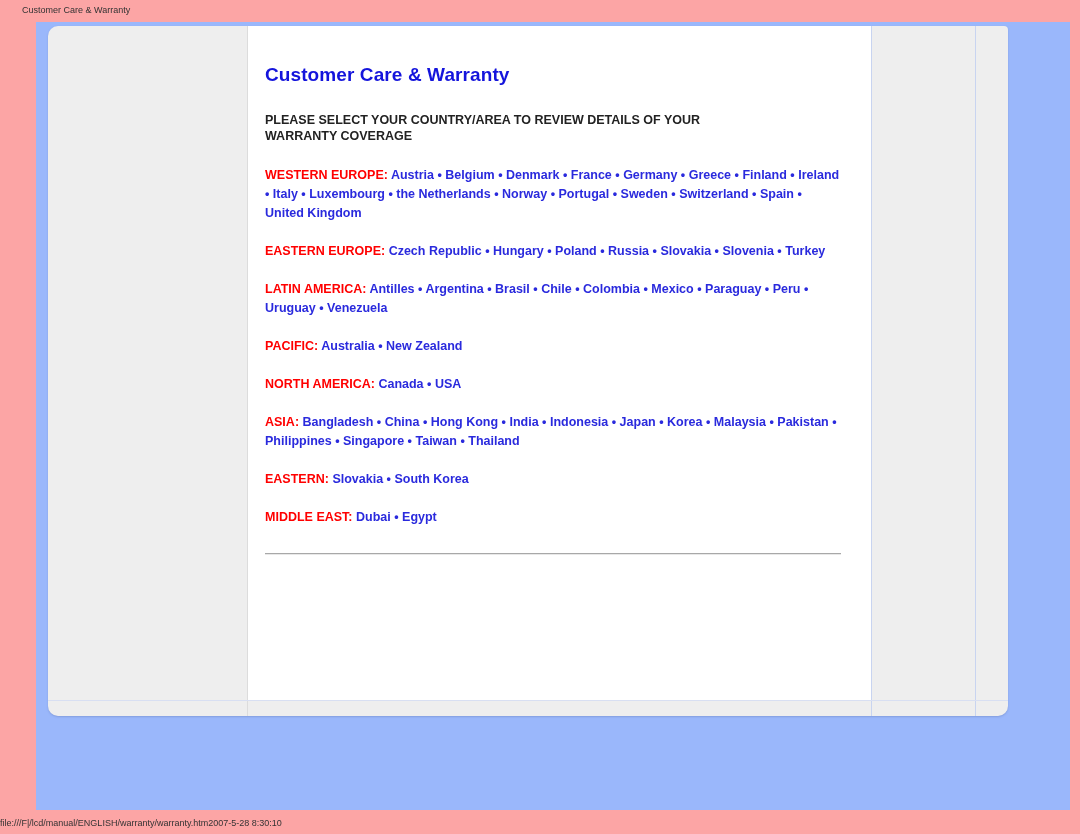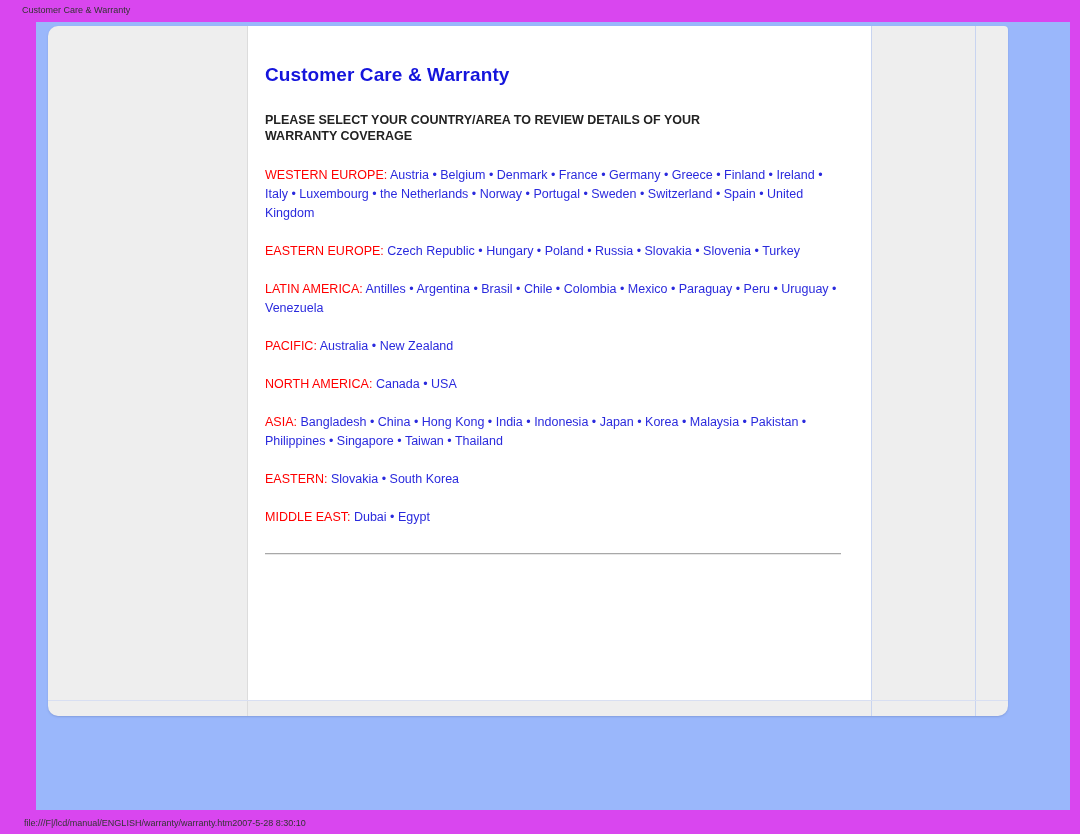--- a/index.html
+++ b/index.html
@@ -8,21 +8,21 @@
     width: 1080px; height: 834px;
     background: #ffffff;
     font-family: "Liberation Sans", sans-serif;
     overflow: hidden;
   }
 
   #page {
     position: relative;
     width: 1080px;
     height: 834px;
-    background: #d946ef;
+    background: #fca5a5;
   }
 
   
   .print-header {
     position: absolute;
     left: 0; top: 0;
     width: 1080px; height: 20px;
     font-size: 9px;
     color: #333333;
     padding-left: 22px;
@@ -30,21 +30,21 @@
     white-space: nowrap;
   }
 
   
   .print-footer {
     position: absolute;
     left: 0; top: 814px;
     width: 1080px; height: 20px;
     font-size: 9px;
     color: #333333;
-    padding-left: 24px;
+    padding-left: 0;
     line-height: 18px;
     white-space: nowrap;
   }
 
   
   .blue-panel {
     position: absolute;
     left: 36px; top: 22px;
     width: 1034px; height: 788px;
     background: #9ab7fb;
@@ -117,20 +117,21 @@
     margin: 0 0 22px 0;
     max-width: 500px;
     font-weight: bold;
   }
 
   .region {
     font-size: 12.5px;
     line-height: 19px;
     margin: 0 0 19px 0;
     max-width: 578px;
+    font-weight: bold;
   }
   .region:last-of-type { margin-bottom: 13px; }
 
   .region-name {
     color: #ff0000;
   }
   .region-sep { color: #ff0000; }
 
   .country {
     color: #2a2add;

